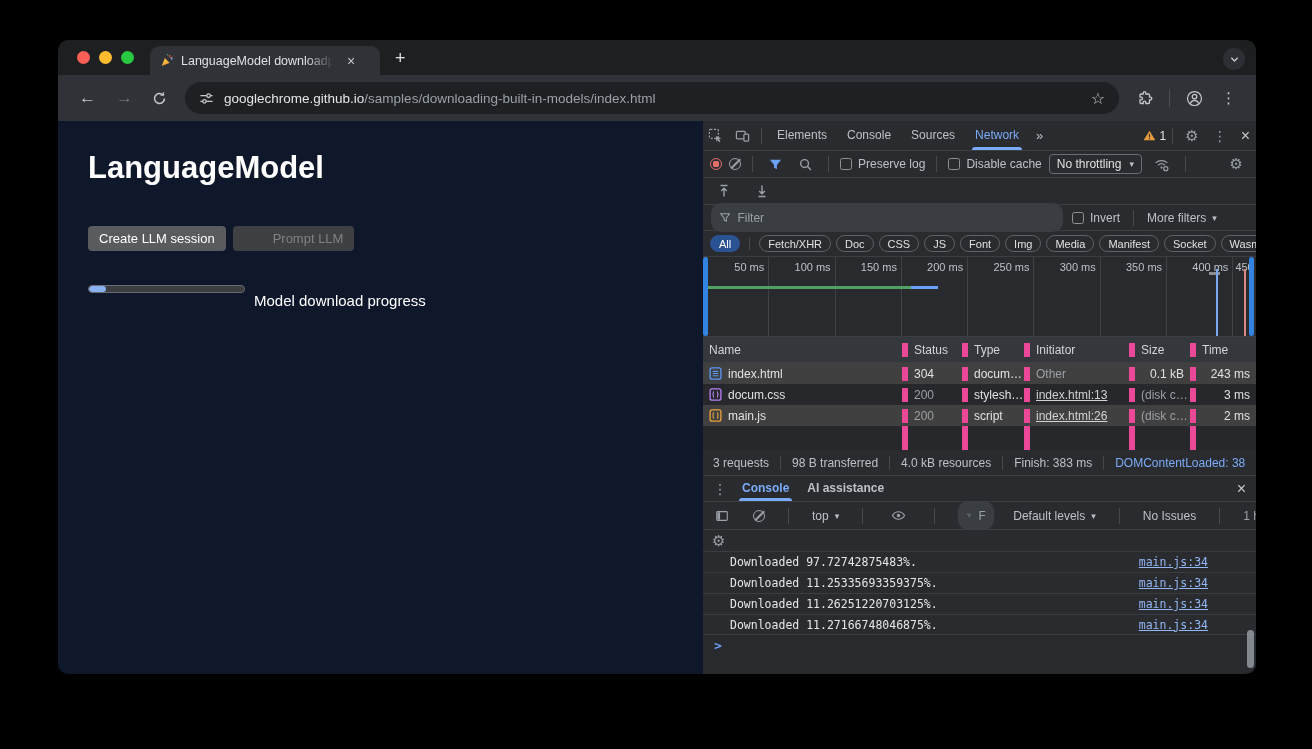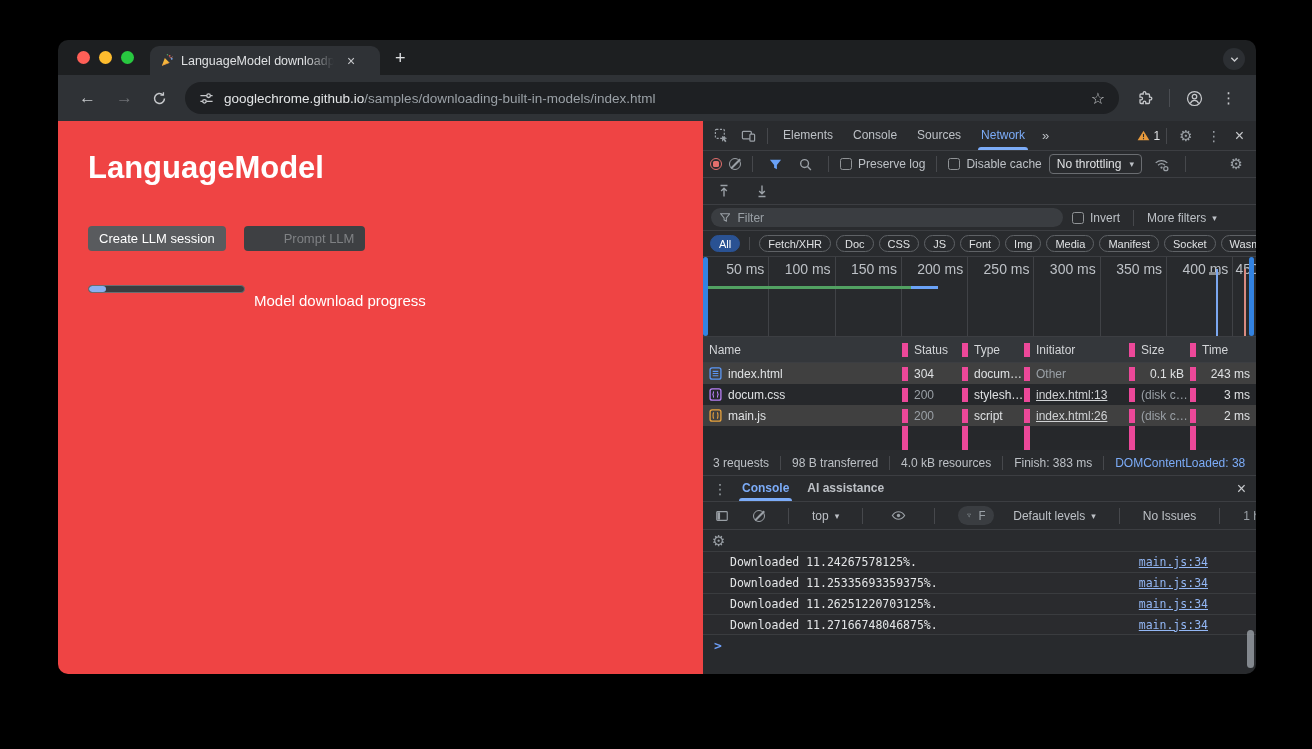--- a/index.html
+++ b/index.html
@@ -23,36 +23,36 @@
   .iconbtn { display:flex; align-items:center; justify-content:center; padding:0 8px; }
   .urlbar { flex:1; height:32px; background:#1e2023; border-radius:16px; margin:0 8px; display:flex; align-items:center; padding:0 14px; gap:10px; }
   .url { font-size:13.5px; white-space:nowrap; overflow:hidden; }
   .url .host { color:#e3e5e7; } .url .path { color:#9aa0a6; }
   .star { margin-left:auto; font-size:16px; color:#c6c8cb; }
   .vdiv { width:1px; height:18px; background:#4a4d52; margin:0 6px; }
   .kebab { font-size:15px; color:#c6c8cb; padding:0 8px; }
 
   
   .content { display:flex; height:553px; }
-  .page { width:645px; background:#ef4444; }
+  .page { width:645px; background:#0f172a; }
   .page h1 { margin:29px 0 0 30px; font-size:31px; font-weight:bold; color:#fff; }
-  .btnrow { margin:40px 0 0 30px; display:flex; gap:18px; }
+  .btnrow { margin:40px 0 0 30px; display:flex; gap:7px; }
   .btn { font-size:13px; padding:5px 11px; border-radius:4px; border:none; font-family:inherit; }
   .btn.primary { background:#595b5e; color:#fff; }
   .btn.disabled { background:#3e4043; color:#7f8184;padding-left:40px; }
   .progressrow { margin:18px 0 0 30px; display:flex; align-items:center; gap:9px; }
   .progress { width:157px; height:8px; border:1px solid #6b6d70; border-radius:5px; background:#3b3d40; overflow:hidden; }
   .progress-fill { height:100%; background:#8ab0f0; border-radius:4px; }
   .plabel { font-size:15px; color:#fff;margin-top:23px; }
 
   
   .devtools { width:553px; background:#282a2d; position:relative; color:#bdc1c6; font-size:12px; }
   .bar { display:flex; align-items:center; border-bottom:1px solid #3c3e42; background:#292b2e; }
   .ddiv { width:1px; height:16px; background:#46484c; margin:0 4px; flex:none; }
-  .dt-tabbar { height:30px; padding:0 6px; gap:2px; }
+  .dt-tabbar { height:30px; padding:0 0; gap:2px; }
   .dtab { padding:0 9px; line-height:29px; height:29px; position:relative; color:#bdc1c6; }
   .dtab.active { color:#7cacf8; }
   .dtab.active::after { content:""; position:absolute; left:6px; right:6px; bottom:0; height:3px; border-radius:3px 3px 0 0; background:#7cacf8; }
   .moretabs { font-size:13px; padding:0 6px; }
   .warn { margin-left:auto; display:flex; align-items:center; gap:4px; color:#dfe1e3; }
   .gear { font-size:15px; color:#9aa0a6; padding:0 6px; font-family:"DejaVu Sans",sans-serif; }
   .dkebab { font-size:14px; color:#9aa0a6; padding:0 6px; }
   .dclose { font-size:16px; color:#c7c9cc; padding:0 6px; }
   .ibtn { display:flex; align-items:center; justify-content:center; padding:0 5px; color:#9aa0a6; flex:none; }
 
@@ -61,32 +61,32 @@
   .rec::after { content:""; position:absolute; inset:2.2px; background:#e36f6c; border-radius:1.5px; }
   .noslash { width:12px; height:12px; border:1.5px solid #9aa0a6; border-radius:50%; position:relative; flex:none; }
   .noslash::after { content:""; position:absolute; left:-1px; top:4.3px; width:13px; height:1.5px; background:#9aa0a6; transform:rotate(-45deg); }
   .cb { width:12px; height:12px; border:1.4px solid #909396; border-radius:2.5px; flex:none; }
   .cbl { display:flex; align-items:center; gap:6px; white-space:nowrap; }
   .select { border:1px solid #6a6d71; border-radius:4px; padding:2px 7px; color:#dfe1e3; display:flex; gap:8px; align-items:center; white-space:nowrap; }
   .caret { font-size:9px; color:#bdc1c6; }
 
   .dt-import { height:27px; padding:0 9px; gap:14px; }
   .dt-filterrow { height:26px; padding:0 8px; gap:9px; }
-  .fpill { height:19px; background:#3a3d41; border-radius:10px; display:flex; align-items:center; padding:0 9px; gap:7px; color:#9aa0a6; }
+  .fpill { height:29px; background:#3a3d41; border-radius:10px; display:flex; align-items:center; padding:0 9px; gap:7px; color:#9aa0a6; }
   .fpill.net { width:352px; } .fpill.cons { width:155px; }
   .fpill input { background:transparent; border:none; outline:none; color:#dfe1e3; font-size:12px; width:100%; font-family:inherit; }
   .fpill input::placeholder { color:#9aa0a6; }
 
   .dt-chips { height:26px; padding:0 7px; gap:5px; }
   .chip { height:17px; line-height:16px; padding:0 8px; border:1px solid #5f6266; border-radius:9px; color:#dfe1e3; font-size:11px; white-space:nowrap; flex:none; }
   .chip.active { background:#2a5293; border-color:#2a5293; color:#fff; }
 
   .dt-timeline { height:80px; border-bottom:1px solid #3c3e42; position:relative; overflow:hidden; background:#282a2d; }
   .tl-grid { display:flex; height:100%; }
-  .tl-cell { width:66.3px; flex:none; border-right:1px solid #404246; font-size:14px; color:#bdc1c6; text-align:right; padding:4px 4px 0 0; }
+  .tl-cell { width:66.3px; flex:none; border-right:1px solid #404246; font-size:11px; color:#bdc1c6; text-align:right; padding:4px 4px 0 0; }
   .tl-cell.clip { text-align:left; padding-left:2px; }
   .tl-handle { position:absolute; top:0; bottom:0; width:5px; border-radius:3px; background:#3383e2; }
   .tl-green { position:absolute; left:2px; top:29px; width:206px; height:3px; background:#52a162; }
   .tl-blueseg { position:absolute; left:208px; top:29px; width:27px; height:3px; background:#6aa2f7; }
   .tl-graytick { position:absolute; left:506px; top:15px; width:11px; height:3px; background:#8a8d91; }
   .tl-dcl { position:absolute; left:513px; top:12px; bottom:0; width:2px; background:#7ba7f0; }
   .tl-load { position:absolute; left:541px; top:12px; bottom:0; width:2px; background:#d98a80; }
 
   .cols { display:flex; }
   .c { padding:0 0 0 6px; border-right:6px solid #ec4899; white-space:nowrap; overflow:hidden; display:flex; align-items:center; }
@@ -476,21 +476,21 @@
         <span class="ddiv"></span>
         <span class="dim">1 hidden</span>
       </div>
 
       <div class="gearrow">
         <span class="gear" style="padding:0">⚙</span>
       </div>
 
       <div class="cmsgs">
         <div class="cmsg">
-          <span class="cmsg-text">Downloaded 11.24267578125%.</span>
+          <span class="cmsg-text">Downloaded 97.72742875483%.</span>
           <span class="cmsg-link">main.js:34</span>
         </div>
         <div class="cmsg">
           <span class="cmsg-text">Downloaded 11.25335693359375%.</span>
           <span class="cmsg-link">main.js:34</span>
         </div>
         <div class="cmsg">
           <span class="cmsg-text">Downloaded 11.26251220703125%.</span>
           <span class="cmsg-link">main.js:34</span>
         </div>

